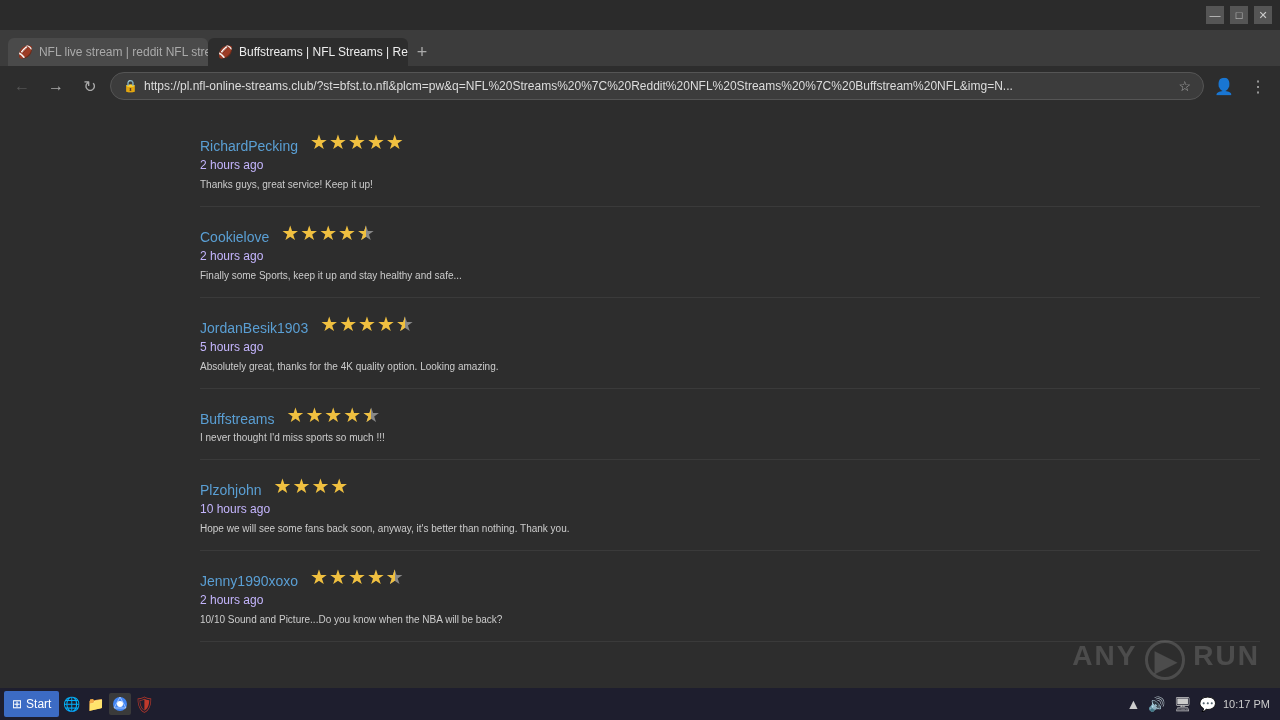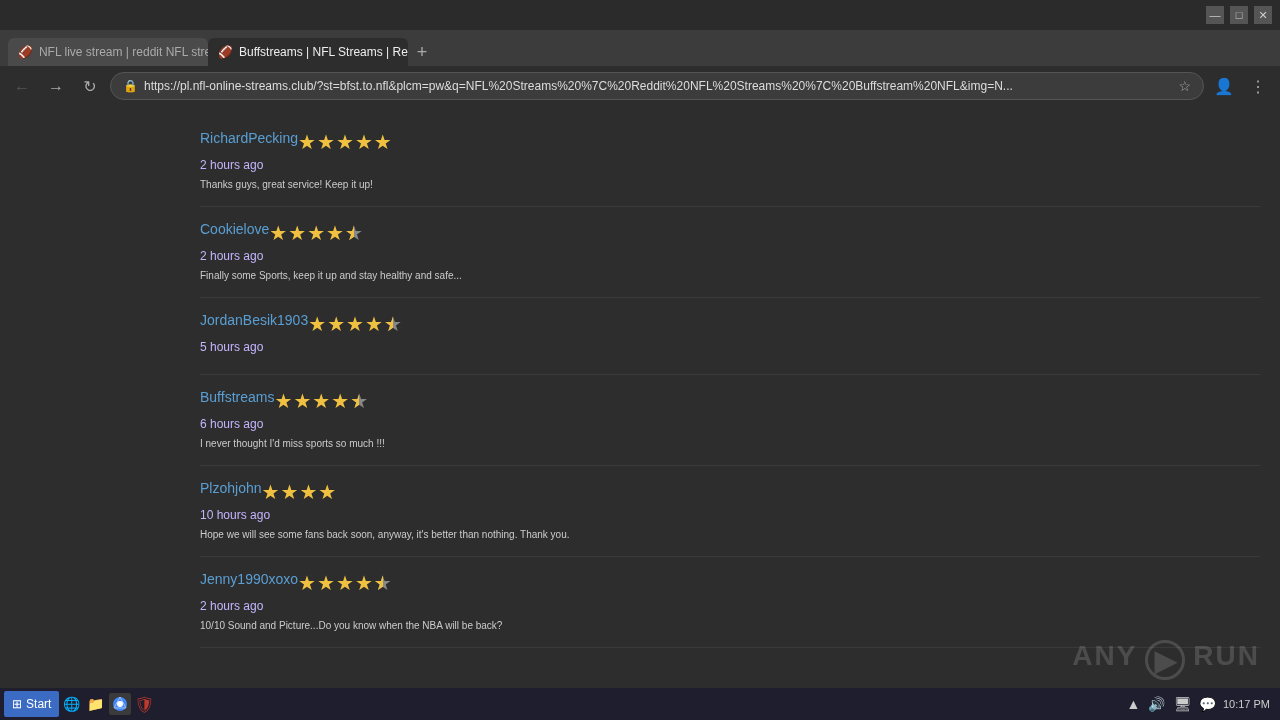--- a/index.html
+++ b/index.html
@@ -124,21 +124,22 @@
       overflow-y: auto;
       padding: 10px 20px 10px 200px;
     }
 
     .review-item {
       padding: 14px 0 14px 0;
       border-bottom: 1px solid #3a3a3a;
     }
     .review-header {
       display: flex;
-      align-items: flex-start;
+      align-items: flex-end;
+      gap: 12px;
       margin-bottom: 4px;
     }
     .reviewer-name {
       color: #5a9fd4;
       font-size: 14px;
       font-weight: normal;
     }
     .stars {
       display: flex;
       gap: 1px;
@@ -317,33 +318,33 @@
         <span class="reviewer-name">JordanBesik1903</span>
         <div class="stars">
           <span class="star">★</span>
           <span class="star">★</span>
           <span class="star">★</span>
           <span class="star">★</span>
           <span class="star" style="position:relative;display:inline-block;"><span style="color:#888">★</span><span style="color:#f0c040;position:absolute;left:0;top:0;overflow:hidden;width:50%">★</span></span>
         </div>
       </div>
       <div class="review-time">5 hours ago</div>
+      <div class="review-text">Absolutely great, thanks for the 4K quality option. Looking amazing.</div>
     </div>
     <div class="review-item">
       <div class="review-header">
         <span class="reviewer-name">Buffstreams</span>
         <div class="stars">
           <span class="star">★</span>
           <span class="star">★</span>
           <span class="star">★</span>
           <span class="star">★</span>
           <span class="star" style="position:relative;display:inline-block;"><span style="color:#888">★</span><span style="color:#f0c040;position:absolute;left:0;top:0;overflow:hidden;width:50%">★</span></span>
         </div>
       </div>
-      <div class="review-time">6 hours ago</div>
       <div class="review-text">I never thought I'd miss sports so much !!!</div>
     </div>
     <div class="review-item">
       <div class="review-header">
         <span class="reviewer-name">Plzohjohn</span>
         <div class="stars">
           <span class="star">★</span>
           <span class="star">★</span>
           <span class="star">★</span>
           <span class="star">★</span>

